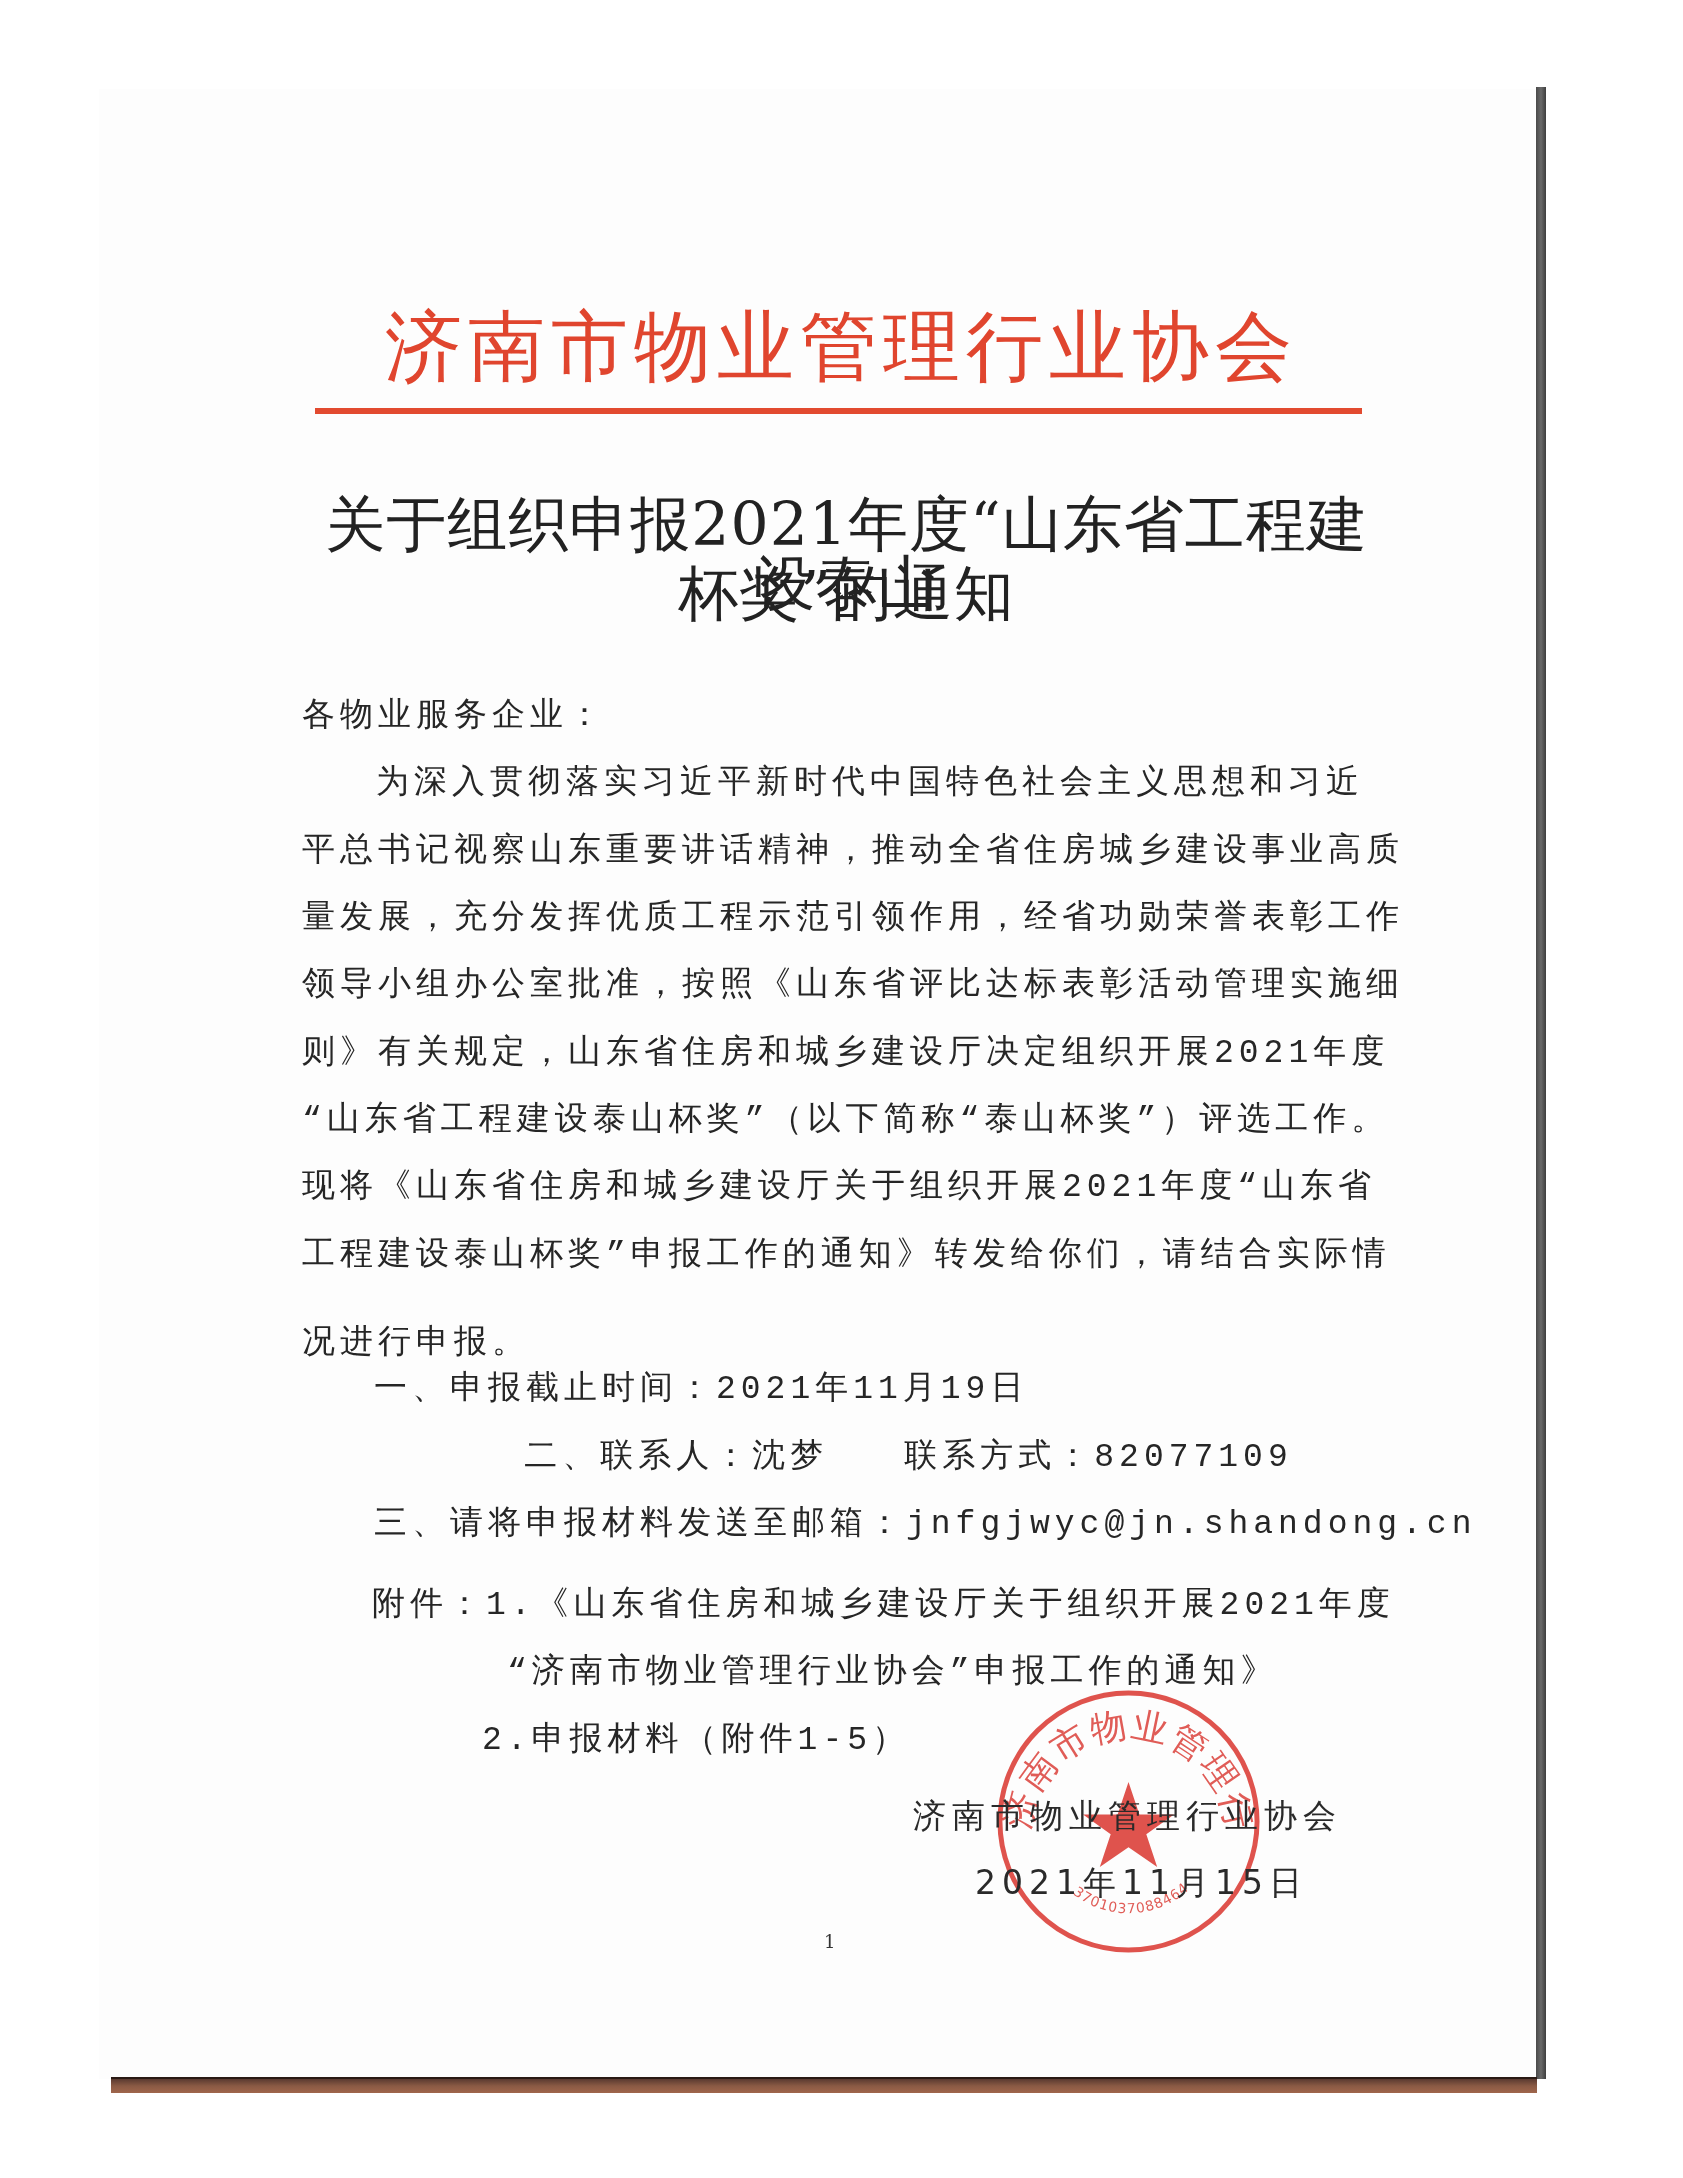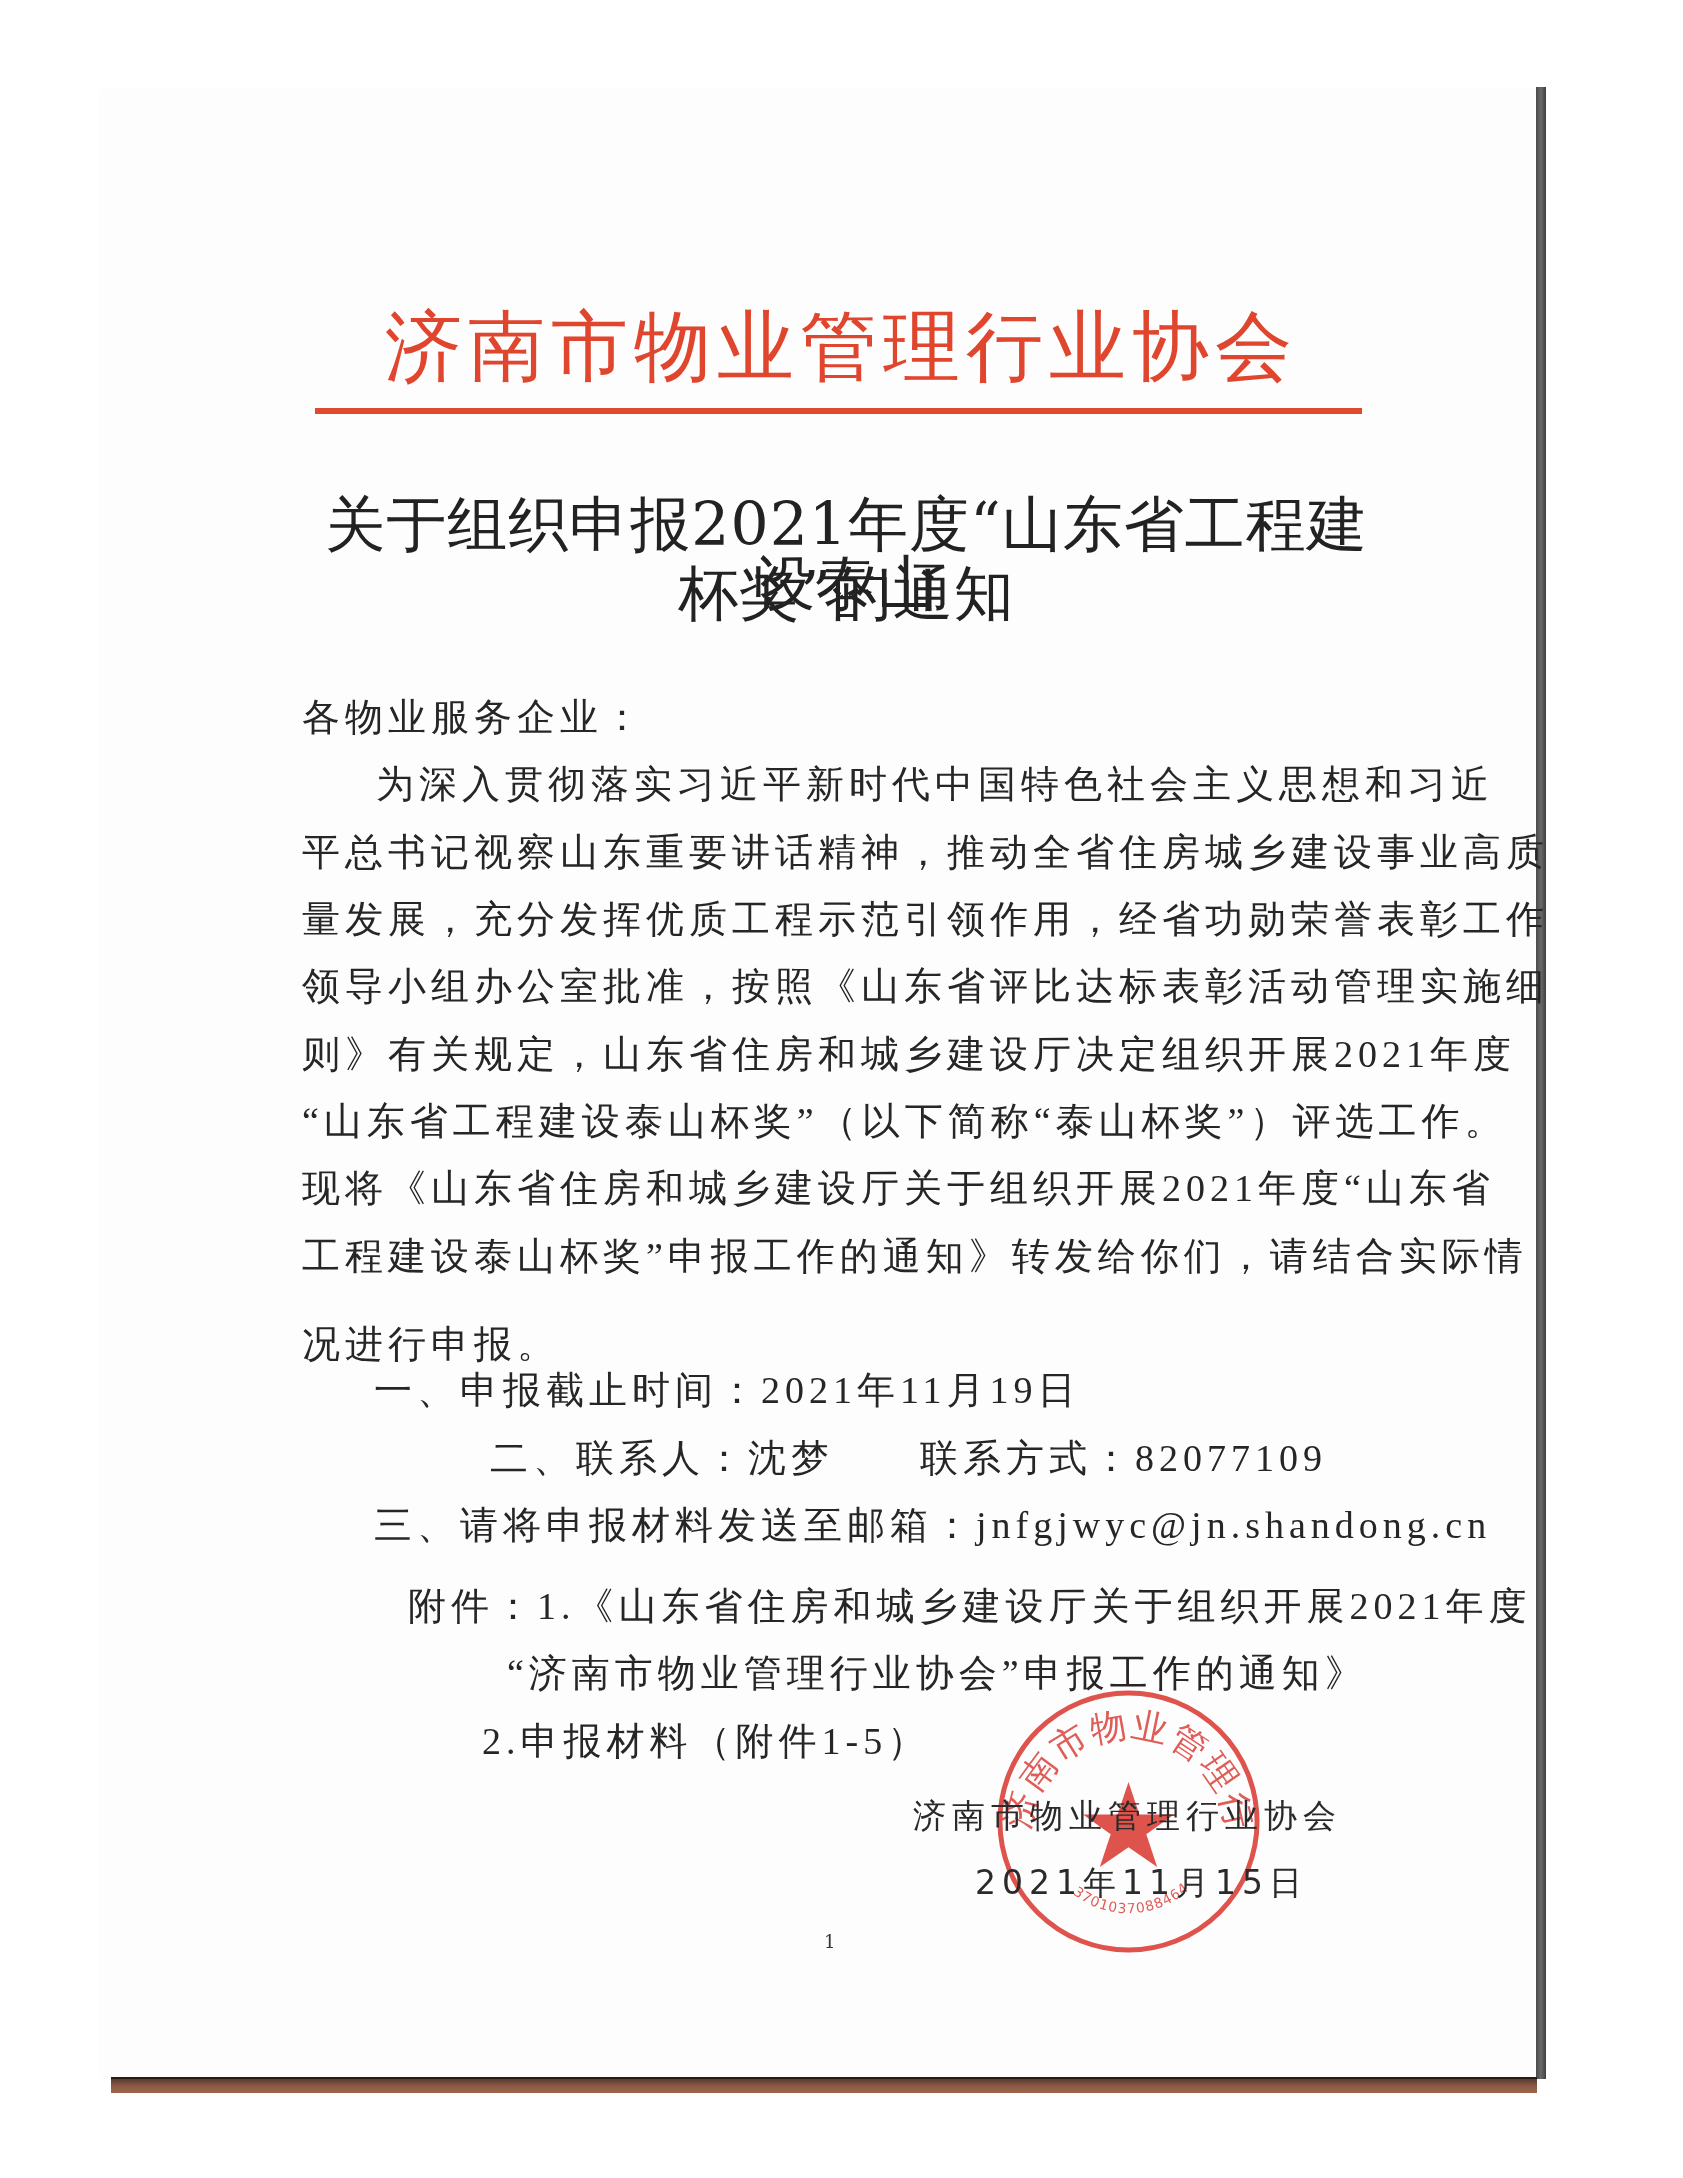--- a/index.html
+++ b/index.html
@@ -9,22 +9,22 @@
   .edge-right { position:absolute; left:1536px; top:87px; width:10px; height:1992px;
                 background:linear-gradient(90deg,#4a4a4a,#6a6a6a,#3e3e3e); }
   .edge-bottom { position:absolute; left:111px; top:2077px; width:1426px; height:14px;
                  background:linear-gradient(180deg,#5a3a30,#8a5a44,#a0664c); border-top:2px solid #2a1a14; }
   .org-title { position:absolute; left:297px; top:297px; width:1089px; text-align:center;
                font-family:"DejaVu Serif", serif; font-size:77px; letter-spacing:6px; color:#e0452e;
                font-weight:normal; line-height:99px; }
   .red-rule { position:absolute; left:315px; top:408px; width:1047px; height:6px; background:#e24a30; }
   .doc-title { position:absolute; left:297px; width:1099px; text-align:center;
                font-size:60px; color:#222; line-height:59px; letter-spacing:1px; }
-  .line { position:absolute; left:302px; width:1069px; font-size:38px; line-height:44px;
-          letter-spacing:5px; white-space:nowrap; color:#262626; font-family:Liberation Serif, serif; }
+  .line { position:absolute; left:302px; width:1069px; font-size:33px; line-height:44px;
+          letter-spacing:5px; white-space:nowrap; color:#262626; font-family:Liberation Mono, monospace; }
   .sign { position:absolute; font-size:33px; letter-spacing:6px; color:#2a2a2a; white-space:nowrap;
           font-family:"DejaVu Sans", sans-serif; }
   .page-num { position:absolute; left:824px; top:1931px; font-size:18px; color:#333; }
   .stamp { position:absolute; left:995px; top:1688px; width:267px; height:267px; }
 </style>
 </head>
 <body>
 
 <div class="paper"></div>
 <div class="edge-right"></div>
@@ -45,21 +45,21 @@
 <div class="line" style="top:1032px;">则》有关规定，山东省住房和城乡建设厅决定组织开展2021年度</div>
 <div class="line" style="top:1099px;">“山东省工程建设泰山杯奖”（以下简称“泰山杯奖”）评选工作。</div>
 <div class="line" style="top:1166px;">现将《山东省住房和城乡建设厅关于组织开展2021年度“山东省</div>
 <div class="line" style="top:1234px;">工程建设泰山杯奖”申报工作的通知》转发给你们，请结合实际情</div>
 <div class="line" style="top:1322px;">况进行申报。</div>
 
 <div class="line" style="top:1368px; left:374px;">一、申报截止时间：2021年11月19日</div>
 <div class="line" style="top:1436px; left:374px;text-align:center;">二、联系人：沈梦　　联系方式：82077109</div>
 <div class="line" style="top:1503px; left:374px;">三、请将申报材料发送至邮箱：jnfgjwyc@jn.shandong.cn</div>
 
-<div class="line" style="top:1584px; left:372px;margin-left:36px;">附件：1.《山东省住房和城乡建设厅关于组织开展2021年度</div>
+<div class="line" style="top:1584px; left:372px;">附件：1.《山东省住房和城乡建设厅关于组织开展2021年度</div>
 <div class="line" style="top:1651px; left:507px;">“济南市物业管理行业协会”申报工作的通知》</div>
 <div class="line" style="top:1719px; left:482px;">2.申报材料（附件1-5）</div>
 
 <svg class="stamp" viewBox="0 0 270 270">
   <defs>
     <path id="arc" d="M 35,150 A 100,100 0 1,1 235,150"></path>
     <path id="arcb" d="M 70,200 A 90,90 0 0,0 200,200"></path>
   </defs>
   <circle cx="135" cy="135" r="130" fill="none" stroke="#d9352e" stroke-width="5" opacity="0.85"></circle>
   <text font-size="36" fill="#d9352e" opacity="0.8" font-family="DejaVu Sans, sans-serif" letter-spacing="2">

